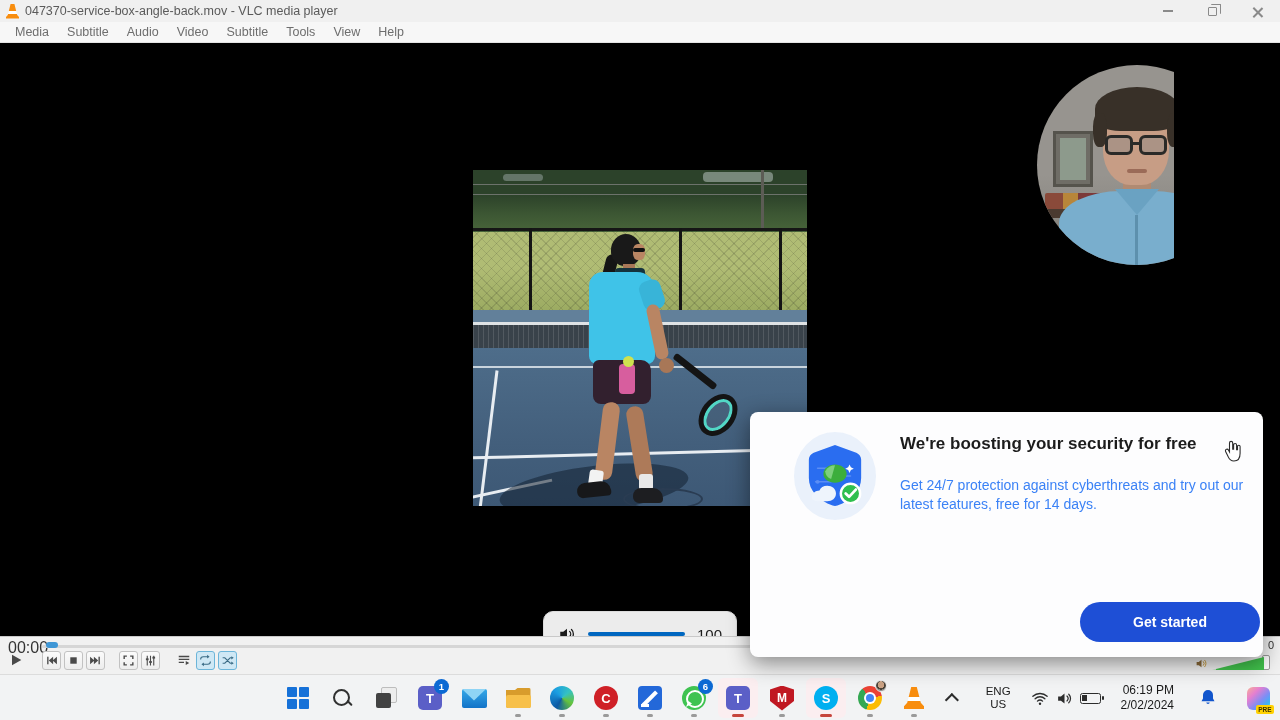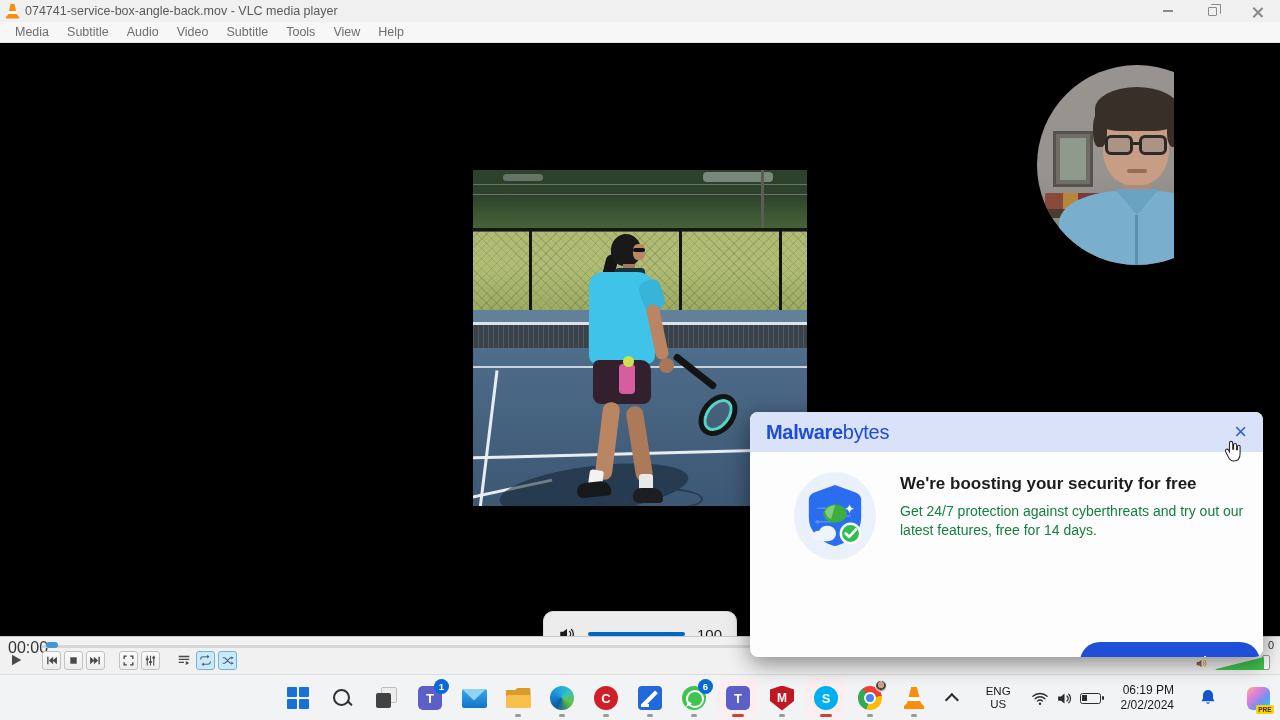--- a/index.html
+++ b/index.html
@@ -143,21 +143,21 @@
   .mb-header { height:40px; background:#d9e2f8; display:flex; align-items:center;
     justify-content:space-between; padding:0 16px; }
   .mb-brand { font-size:20px; color:#1d4cd8; letter-spacing:-0.3px; }
   .mb-brand b { font-weight:800; }
   .mb-close { font-size:22px; color:#2f62e0; line-height:1; }
   .mb-cursor { position:absolute; right:18px; top:26px; width:24px; height:28px; z-index:5; }
   .mb-body { position:relative; height:205px;margin-left:16px; }
   .mb-shield-wrap { position:absolute; left:28px; top:20px; width:82px; height:88px;
     background:#eaf1fb; border-radius:50%; display:flex; align-items:center; justify-content:center; }
   .mb-title { position:absolute; left:134px; top:22px; font-size:17px; font-weight:bold; color:#1c1c1c; }
-  .mb-text { position:absolute; left:134px; top:50px; width:356px; font-size:14px; line-height:19px; color:#15803d; }
+  .mb-text { position:absolute; left:134px; top:64px; width:356px; font-size:14px; line-height:19px; color:#3b82f6; }
   .mb-cta { position:absolute; left:314px; top:190px; width:180px; height:40px; background:#1e4fd6;
     border:none; border-radius:20px; color:#fff; font-size:14px; font-weight:bold;
     font-family:"Liberation Sans",sans-serif; }
 
   
   .taskbar { position:absolute; top:674px; left:0; width:1280px; height:46px;
     background:#f2f3f4; border-top:1px solid #dcdcdc; z-index:20; }
   .tb-icons { position:absolute; left:278px; top:3px; display:flex; gap:4px; }
   .tb-btn { position:relative; width:40px; height:40px; border-radius:6px;
     display:flex; align-items:center; justify-content:center; }
@@ -238,21 +238,21 @@
   .copilot-badge { position:absolute; right:-4px; bottom:-4px; background:#ffd102; color:#3b3000;
     font-size:6.5px; font-weight:bold; padding:1px 2px; border-radius:2px; }
 </style>
 </head>
 <body>
 
 <div class="screen">
 
   <header class="titlebar">
     <span class="vlc-cone-sm"></span>
-    <span class="title-text">074741-service-box-angle-back.mov - VLC media player</span>
+    <span class="title-text">047370-service-box-angle-back.mov - VLC media player</span>
     <div class="win-controls">
       <div class="win-btn">
           <span class="glyph-min"></span>
         </div>
       <div class="win-btn">
           <span class="glyph-restore"></span>
         </div>
       <div class="win-btn">
           <span class="glyph-close"></span>
         </div>
@@ -418,24 +418,20 @@
       <svg width="13" height="13" viewBox="0 0 24 24">
         <path d="M3 9v6h4l5 4V5L7 9H3z" fill="#8a6a3a"></path>
         <path d="M15.5 8.5a5 5 0 010 7M18 6a8.5 8.5 0 010 12" stroke="#c89a3a" stroke-width="1.8" fill="none" stroke-linecap="round"></path>
       </svg>
       <div class="vol-tri"></div>
       <div class="vol-knob"></div>
     </div>
   </div>
 
   <div class="mb-popup">
-    <div class="mb-header">
-      <span class="mb-brand"><b>Malware</b><span>bytes</span></span>
-      <span class="mb-close">×</span>
-    </div>
     <svg class="mb-cursor" viewBox="0 0 24 28">
       <path d="M8.5 5c0-.9.7-1.6 1.6-1.6s1.6.7 1.6 1.6v6.2h.9V7c0-.8.7-1.5 1.5-1.5S15.6 6.2 15.6 7v4.7h.9V8.6c0-.7.6-1.3 1.3-1.3s1.3.6 1.3 1.3v6.6c0 4.6-2.3 7.8-6.2 7.8-3.2 0-4.6-1.7-5.8-4.4l-2.5-5.2c-.4-.8 0-1.8.8-2.1.7-.3 1.6 0 2 .7l1.1 1.9z" fill="#ffffff" stroke="#2c2c2c" stroke-width="1.1"></path>
     </svg>
     <div class="mb-body">
       <div class="mb-shield-wrap">
         <svg width="62" height="66" viewBox="0 0 64 68">
           <path d="M32 2l22 8c3 1.2 5 4 5 7.2V36c0 13-10 23-24.5 28.5a7 7 0 01-5 0C15 59 5 49 5 36V17.2C5 14 7 11.2 10 10z" fill="#2a6df0"></path>
           <path d="M14 26h22M30 34h18M12 40h16" stroke="#5b8ef5" stroke-width="1.6" stroke-linecap="round"></path>
           <circle cx="38" cy="26" r="2" fill="#5b8ef5"></circle>
             <circle cx="14" cy="40" r="2" fill="#5b8ef5"></circle>

